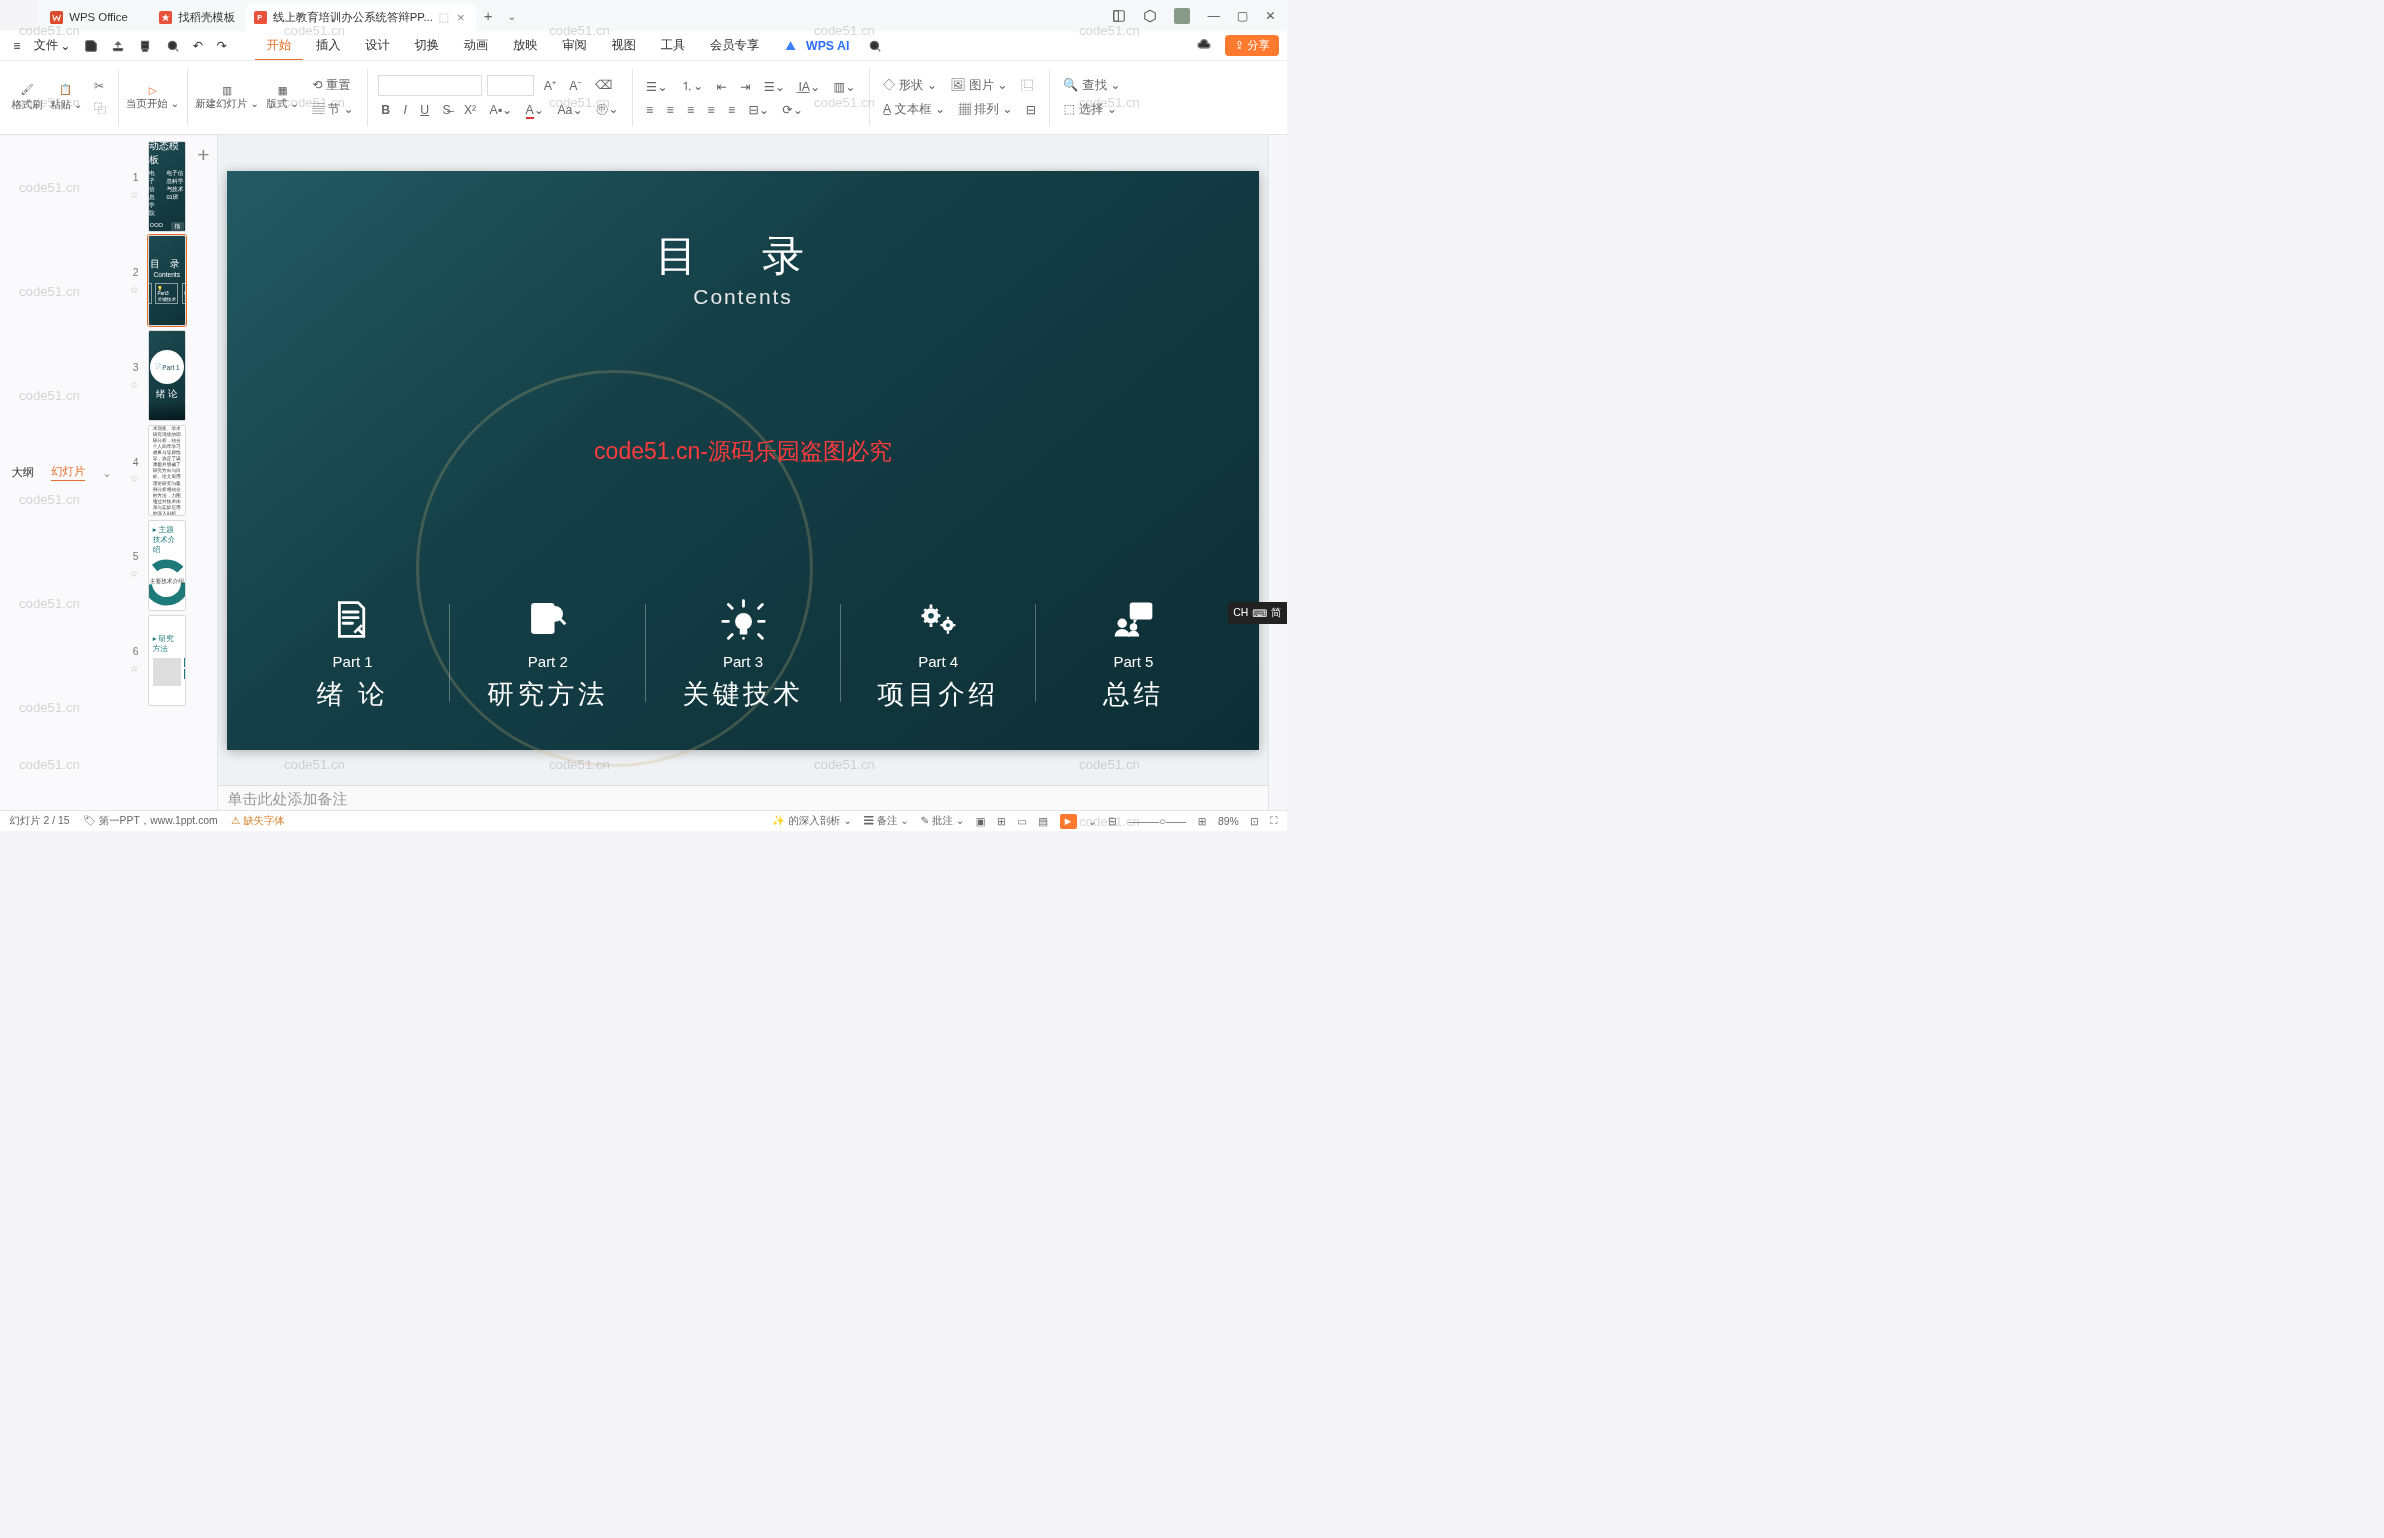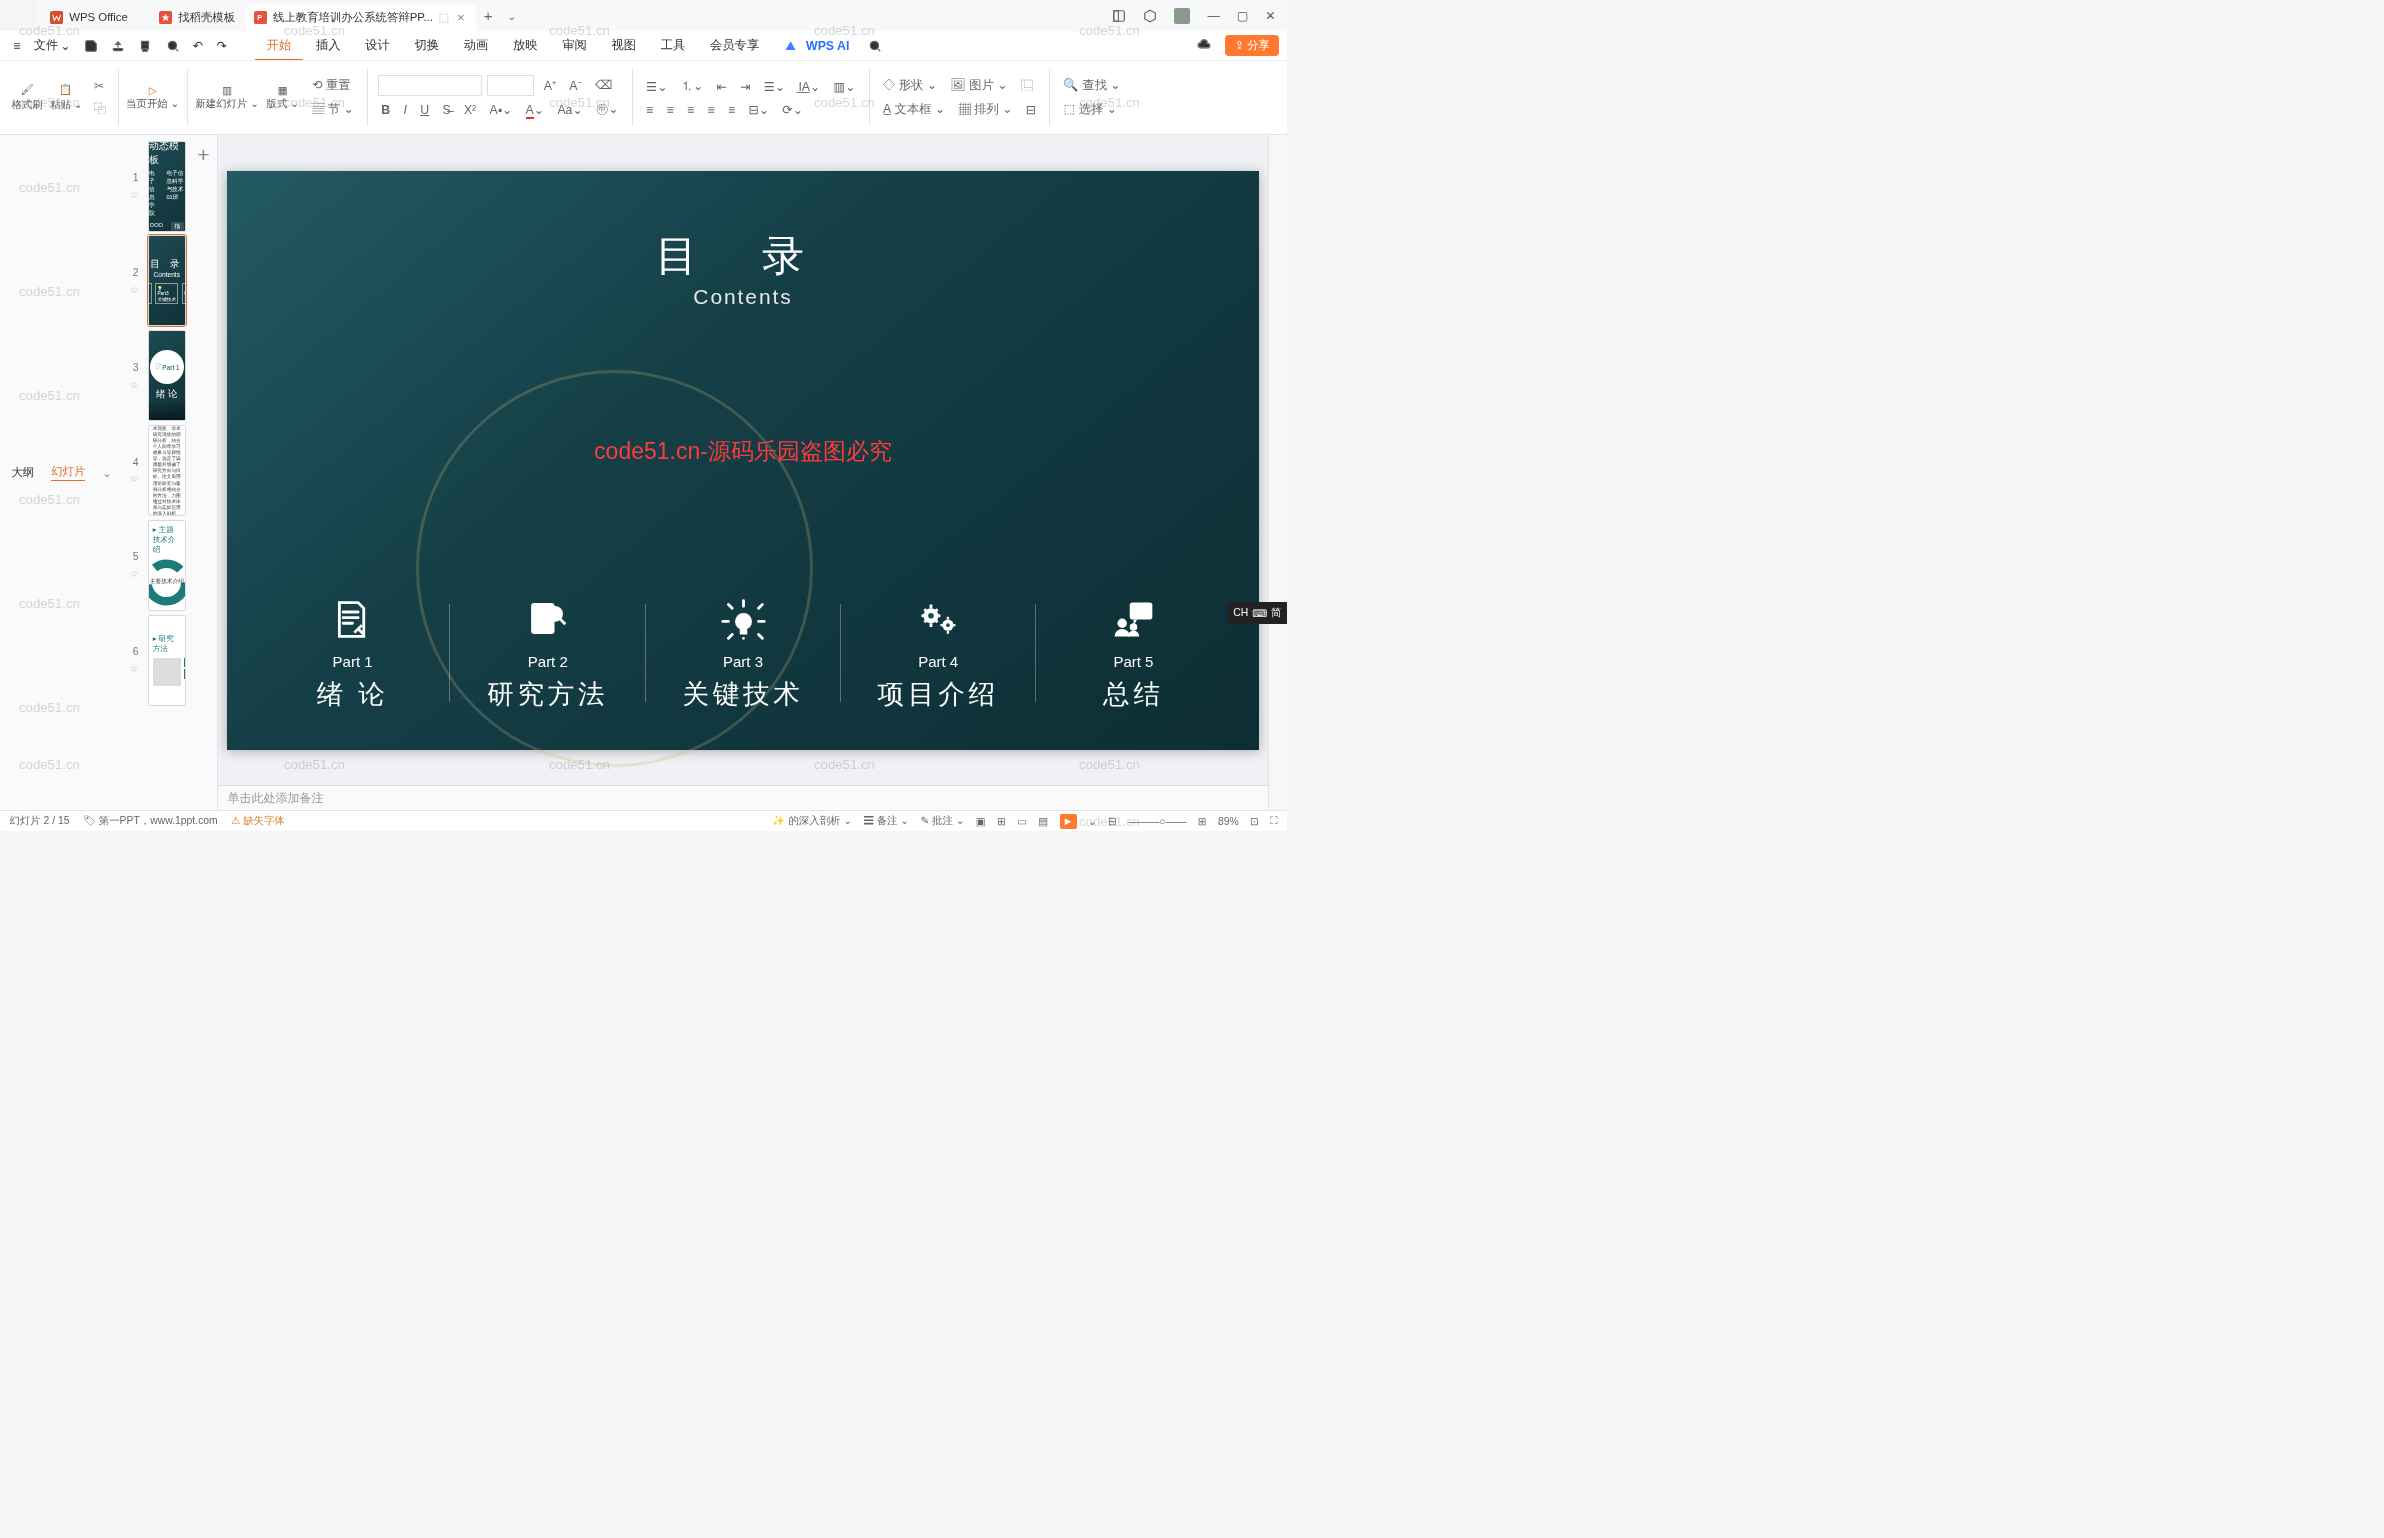--- a/index.html
+++ b/index.html
@@ -61,21 +61,21 @@
 .canvas .bgclock { position:absolute; left:189px; top:199px; width:397px; height:397px; border:3.8px solid rgba(200,180,120,.25); border-radius:50%;}
 .canvas .title1 { position:absolute; top:57px; left:0; right:0; text-align:center; color:#fff; font-size:42px; letter-spacing:26.5px; font-weight:300;}
 .canvas .title2 { position:absolute; top:114px; left:0; right:0; text-align:center; color:#e8e8e8; font-size:21px; letter-spacing:1.9px;}
 .canvas .wm { position:absolute; top:265px; left:0; right:0; text-align:center; color:#ff3b3b; font-size:23px; font-weight:500;}
 .parts { position:absolute; bottom:38px; left:0; right:0; display:flex; justify-content:space-around; padding:0 28px;}
 .part { flex:1; text-align:center; color:#fff; position:relative;}
 .part:not(:last-child)::after { content:""; position:absolute; right:0; top:9.5px; bottom:9.5px; width:0.9px; background:rgba(255,255,255,.3);}
 .part .picon { font-size:38px; height:51px; display:flex; align-items:center; justify-content:center;}
 .part .plabel { font-size:15px; margin-top:7.6px;}
 .part .pname { font-size:26.5px; margin-top:5.7px; font-weight:500; letter-spacing:3.8px;}
-.notesbar { height:24.6px; border-top:0.9px solid #ddd; padding:3.8px 9.5px; font-size:12px; color:#999; background:#fafafa;}
+.notesbar { height:24.6px; border-top:0.9px solid #ddd; padding:3.8px 9.5px; font-size:15px; color:#999; background:#fafafa;}
 
 
 .rside { width:19px; background:#f7f7f9; border-left:0.9px solid #e4e4e8;}
 
 
 .statusbar { position:absolute; bottom:0; left:0; right:0; height:21px; background:#fff; border-top:0.9px solid #e4e4e8; display:flex; align-items:center; font-size:10.4px; color:#666; padding:0 9.5px; gap:13.2px;}
 .statusbar .r { margin-left:auto; display:flex; align-items:center; gap:11.4px;}
 .statusbar .play { background:#ff7a2e; color:#fff; width:17px; height:15px; border-radius:1.9px; display:flex; align-items:center; justify-content:center; font-size:8.5px;}
 
 

